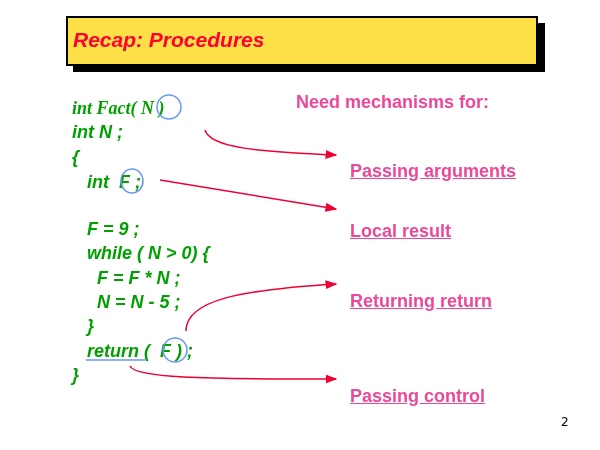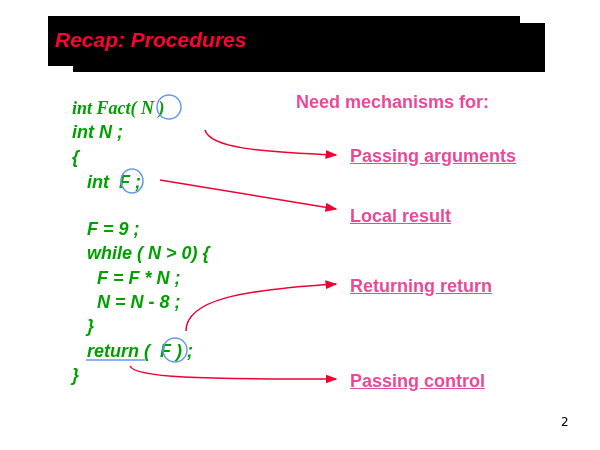--- a/index.html
+++ b/index.html
@@ -1,42 +1,42 @@
 <!DOCTYPE html>
 <html><head>
 <meta charset="utf-8">
 <style>
   html, body { margin: 0; padding: 0; }
   body { width: 600px; height: 450px; background: #ffffff; position: relative; overflow: hidden; font-family: "Liberation Sans", sans-serif; }
   .title-shadow { position: absolute; left: 73px; top: 23px; width: 472px; height: 49px; background: #000; }
-  .title-box { position: absolute; left: 48px; top: 16px; width: 468px; height: 46px; background: #000000; border: 2px solid #000; }
+  .title-box { position: absolute; left: 66px; top: 16px; width: 468px; height: 46px; background: #fde047; border: 2px solid #000; }
   .title-text { position: absolute; left: 5px; top: 10px; font-size: 21px; font-weight: bold; font-style: italic; color: #ff0033; }
   .code { position: absolute; font-size: 18px; font-weight: bold; font-style: italic; color: #00a000; white-space: pre; line-height: 21px; }
   .label { position: absolute; font-size: 18px; font-weight: bold; color: #ec4899; white-space: pre; }
-  .mech { text-decoration: underline; }
+  .mech { text-decoration: underline; margin-top: 15px; }
   svg.overlay { position: absolute; left: 0; top: 0; width: 600px; height: 450px; pointer-events: none; }
   .page-num { position: absolute; left: 561px; top: 415px; font-size: 12px; color: #000; font-family: "DejaVu Sans", sans-serif; }
 </style>
 </head>
 <body>
 
 <div class="title-shadow"></div>
 <div class="title-box">
   <div class="title-text">Recap: Procedures</div>
 </div>
 
 <div>
   <div class="code" style="left:72px; top:98px;font-family:Liberation Serif, serif;">int Fact( N )</div>
   <div class="code" style="left:72px; top:122px;">int N ;</div>
   <div class="code" style="left:72px; top:147px;">{</div>
   <div class="code" style="left:72px; top:172px;">   int  F ;</div>
   <div class="code" style="left:72px; top:219px;">   F = 9 ;</div>
   <div class="code" style="left:72px; top:243px;">   while ( N &gt; 0) {</div>
   <div class="code" style="left:72px; top:268px;">     F = F * N ;</div>
-  <div class="code" style="left:72px; top:292px;">     N = N - 8 ;</div>
+  <div class="code" style="left:72px; top:292px;">     N = N - 5 ;</div>
   <div class="code" style="left:72px; top:316px;">   }</div>
   <div class="code" style="left:72px; top:341px;">   return (  F ) ;</div>
   <div class="code" style="left:72px; top:365px;">}</div>
 </div>
 
 <div class="label" style="left:296px; top:92px;">Need mechanisms for:</div>
 <div class="label mech" style="left:350px; top:146px;">Passing arguments</div>
 <div class="label mech" style="left:350px; top:206px;">Local result</div>
 <div class="label mech" style="left:350px; top:276px;">Returning return</div>
 <div class="label mech" style="left:350px; top:371px;">Passing control</div>

